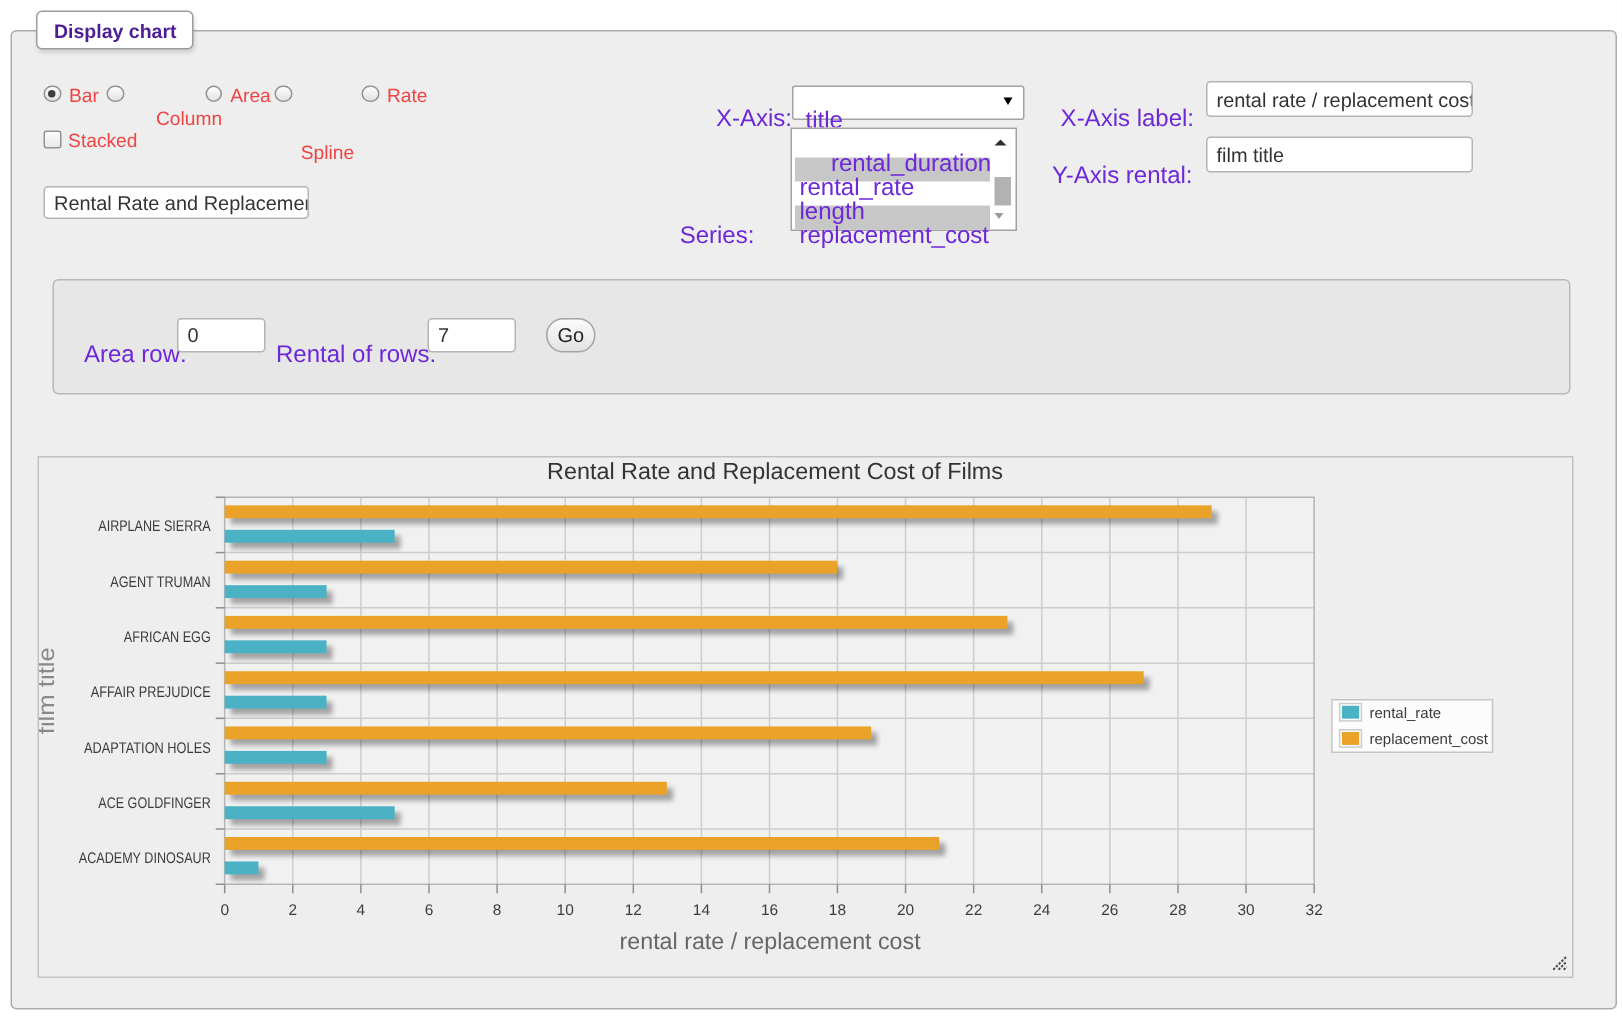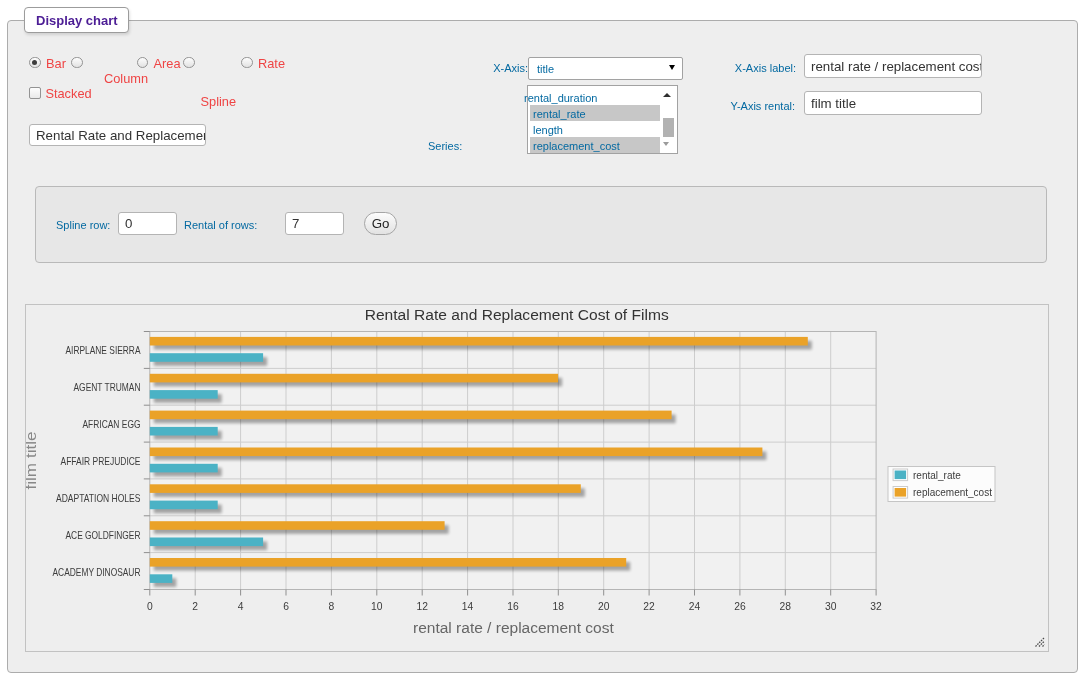--- a/index.html
+++ b/index.html
@@ -1,18 +1,18 @@
 <!DOCTYPE html>
 <html><head>
 <meta charset="utf-8">
 <style>
 html,body{margin:0;padding:0;background:#fff;}
 body{width:1081px;height:681px;position:relative;font-family:"Liberation Sans",sans-serif;overflow:hidden;}
 .abs{position:absolute;}
-.lbl{position:absolute;font-size:11px;color:#0369a1;line-height:14px;white-space:nowrap;}
+.lbl{position:absolute;font-size:16px;color:#6d28d9;line-height:14px;white-space:nowrap;margin-top:12px;}
 .inp{position:absolute;background:#fff;border:1px solid #b4b4b4;border-radius:3px;font-size:13.3px;color:#333;line-height:21px;padding:0 0 0 6px;white-space:nowrap;overflow:hidden;box-sizing:border-box;}
 .rd{position:absolute;width:9.5px;height:9.5px;border:1px solid #939393;border-radius:50%;background:linear-gradient(#fdfdfd,#e2e2e2);}
 .rd.on::after{content:"";position:absolute;left:2.2px;top:2.2px;width:5px;height:5px;border-radius:50%;background:#3d3d3d;}
 .lbl2{position:absolute;font-size:12.8px;color:#ef4444;line-height:14px;white-space:nowrap;}
 .cb{position:absolute;width:10px;height:10px;border:1px solid #939393;border-radius:2px;background:linear-gradient(#fdfdfd,#e9e9e9);}
 </style>
 </head>
 <body>
 
 <div class="abs" style="left:7px;top:20px;width:1069px;height:651px;background:#eeeeee;border:1px solid #acacac;border-radius:4px;"></div>
@@ -37,37 +37,37 @@
 <div class="inp" style="left:29px;top:124px;width:177px;height:22px;">Rental Rate and Replacement Cost of Films</div>
 
 <div class="lbl" style="left:428px;top:61px;width:100px;text-align:right;">X-Axis:</div>
 <div class="abs" style="left:528px;top:57px;width:155px;height:23px;background:#fff;border:1px solid #a2a2a2;border-radius:2px;box-sizing:border-box;"></div>
 <div class="lbl" style="left:537px;top:62px;">title</div>
 <div class="abs" style="left:669px;top:65px;width:0;height:0;border-left:3.8px solid transparent;border-right:3.8px solid transparent;border-top:5px solid #000;"></div>
 
 <div class="abs" style="left:527px;top:84.5px;width:151px;height:69.5px;background:#fff;border:1px solid #a2a2a2;box-sizing:border-box;"></div>
 <div class="abs" style="left:530px;top:104.9px;width:130px;height:15.8px;background:#c7c7c7;"></div>
 <div class="abs" style="left:530px;top:137.1px;width:130px;height:15.8px;background:#c7c7c7;"></div>
-<div class="lbl" style="left:524px;top:90.8px;">rental_duration</div>
+<div class="lbl" style="left:554px;top:90.8px;">rental_duration</div>
 <div class="lbl" style="left:533px;top:106.9px;">rental_rate</div>
 <div class="lbl" style="left:533px;top:123px;">length</div>
 <div class="lbl" style="left:533px;top:139.1px;">replacement_cost</div>
 
 <div class="abs" style="left:663px;top:118.1px;width:11px;height:18.5px;background:#b2b2b2;"></div>
 <div class="abs" style="left:663px;top:93.4px;width:0;height:0;border-left:4.2px solid transparent;border-right:4.2px solid transparent;border-bottom:4.8px solid #2e2e2e;"></div>
 <div class="abs" style="left:663.3px;top:142px;width:0;height:0;border-left:3.9px solid transparent;border-right:3.9px solid transparent;border-top:4.6px solid #9b9b9b;"></div>
-<div class="lbl" style="left:428px;top:139px;width:100px;text-align:left;">Series:</div>
+<div class="lbl" style="left:428px;top:139px;width:100px;text-align:center;">Series:</div>
 
 <div class="lbl" style="left:696px;top:61px;width:100px;text-align:right;">X-Axis label:</div>
 <div class="inp" style="left:804px;top:54px;width:178px;height:24px;line-height:23px;">rental rate / replacement cost</div>
 <div class="lbl" style="left:695px;top:98.5px;width:100px;text-align:right;">Y-Axis rental:</div>
 <div class="inp" style="left:804px;top:91px;width:178px;height:24px;line-height:23px;">film title</div>
 
 <div class="abs" style="left:35px;top:186px;width:1012px;height:76.5px;background:#e7e7e7;border:1px solid #b9b9b9;border-radius:4px;box-sizing:border-box;"></div>
-<div class="lbl" style="left:56px;top:218px;">Spline row:</div>
+<div class="lbl" style="left:56px;top:218px;">Area row:</div>
 <div class="inp" style="left:118px;top:212px;width:59px;height:23px;">0</div>
 <div class="lbl" style="left:184px;top:218px;">Rental of rows:</div>
 <div class="inp" style="left:285px;top:212px;width:59px;height:23px;">7</div>
 <div class="abs" style="left:364px;top:212px;width:33px;height:23px;background:linear-gradient(#fcfcfc,#e2e2e2);border:1px solid #a5a5a5;border-radius:11.5px;box-sizing:border-box;text-align:center;font-size:13.3px;line-height:21px;color:#222;">Go</div>
 
 <div class="abs" style="left:25px;top:304px;width:1024px;height:348px;background:#eeeeee;border:1px solid #c2c2c2;box-sizing:border-box;"></div>
 
 <svg class="abs" style="left:26px;top:305px;" width="1022" height="346" viewBox="0 0 1022 346">
 <defs>
 <filter id="blur" x="-20%" y="-20%" width="150%" height="150%">

